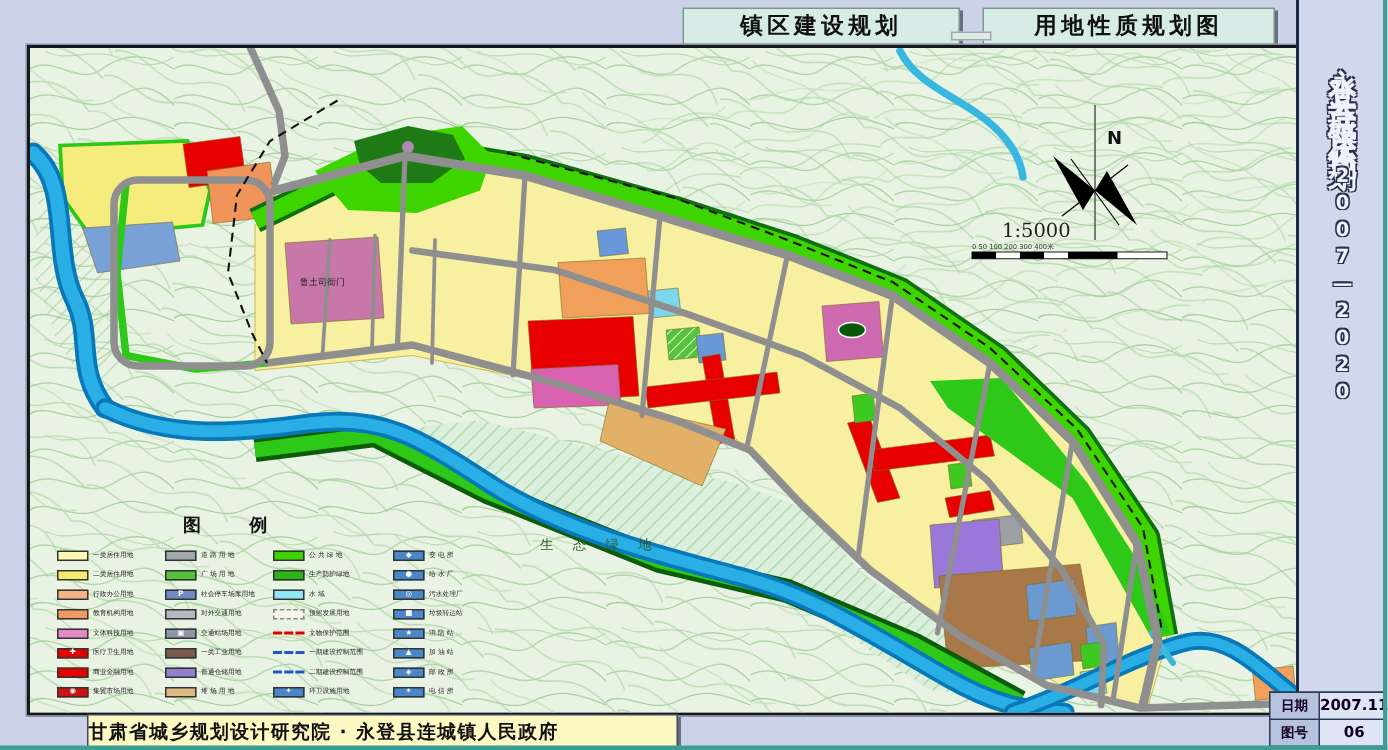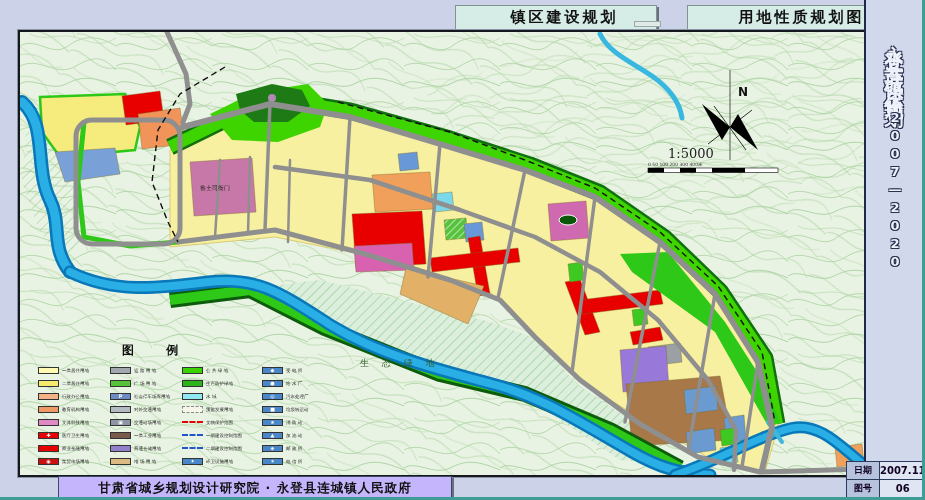--- a/index.html
+++ b/index.html
@@ -5,24 +5,24 @@
   html,body{margin:0;padding:0;}
   body{
     width:925px;height:500px;position:relative;overflow:hidden;
     background:#ccd3e8;
     font-family:"DejaVu Sans","Liberation Sans",sans-serif;
   }
   
   .title-box{
     position:absolute;top:5px;height:23px;line-height:23px;text-align:center;
     background:#d6ece6;border:1px solid #7e948e;box-shadow:2px 2px 0 #68707e;
-    font-size:15px;font-weight:bold;color:#111;letter-spacing:3px;padding-left:17px;
+    font-size:15px;font-weight:bold;color:#111;letter-spacing:3px;
   }
   #title-left{left:455px;width:183px;}
-  #title-right{left:687px;width:193px;}
+  #title-right{left:655px;width:193px;}
   #title-connector{position:absolute;left:634px;top:21px;width:25px;height:4px;background:#dfeae6;border:1px solid #9aa;}
   
   #map-panel{
     position:absolute;left:18px;top:30px;width:844px;height:443px;
     background:#e9f3e3;border:2px solid #15181c;outline:1px solid #8a92a6;
   }
   #map-svg{position:absolute;left:0;top:0;}
   
   #legend{position:absolute;left:14px;top:306px;width:310px;height:132px;}
   #legend-title{position:absolute;left:88px;top:4px;font-size:12px;font-weight:bold;letter-spacing:14px;color:#111;}
@@ -58,22 +58,22 @@
     position:absolute;left:846px;top:461px;width:78px;height:37px;
     display:grid;grid-template-columns:32px 1fr;grid-template-rows:1fr 1fr;
     background:#2a3a5a;gap:1px;border:1px solid #2a3a5a;box-sizing:border-box;
   }
   #info-table div{display:flex;align-items:center;justify-content:center;}
   .info-label{background:#b7c3dd;font-size:9px;font-weight:bold;color:#102;}
   .info-value{background:#dfe5f3;font-size:10px;font-weight:bold;color:#102;}
   
   #footer-bar{
     position:absolute;left:58px;top:476px;width:392px;height:21px;line-height:21px;
-    background:#c4b5fd;border:1px solid #3a4a62;box-shadow:2px 2px 0 #68707e;
-    text-align:center;font-size:12.5px;font-weight:bold;color:#111;letter-spacing:1px;
+    background:#fef9c3;border:1px solid #3a4a62;box-shadow:2px 2px 0 #68707e;
+    text-align:left;font-size:12.5px;font-weight:bold;color:#111;letter-spacing:1px;
   }
   
   #edge-bottom{position:absolute;left:0;top:497px;width:925px;height:3px;background:#3e9e96;}
   #edge-right{position:absolute;left:922px;top:0;width:3px;height:500px;background:#3e9e96;}
 </style>
 </head>
 <body>
 
 <div class="title-box" id="title-left">镇区建设规划</div>
 <div class="title-box" id="title-right">用地性质规划图</div>

